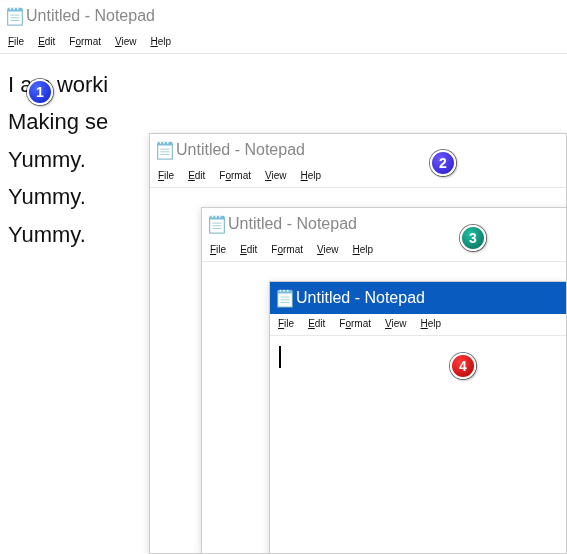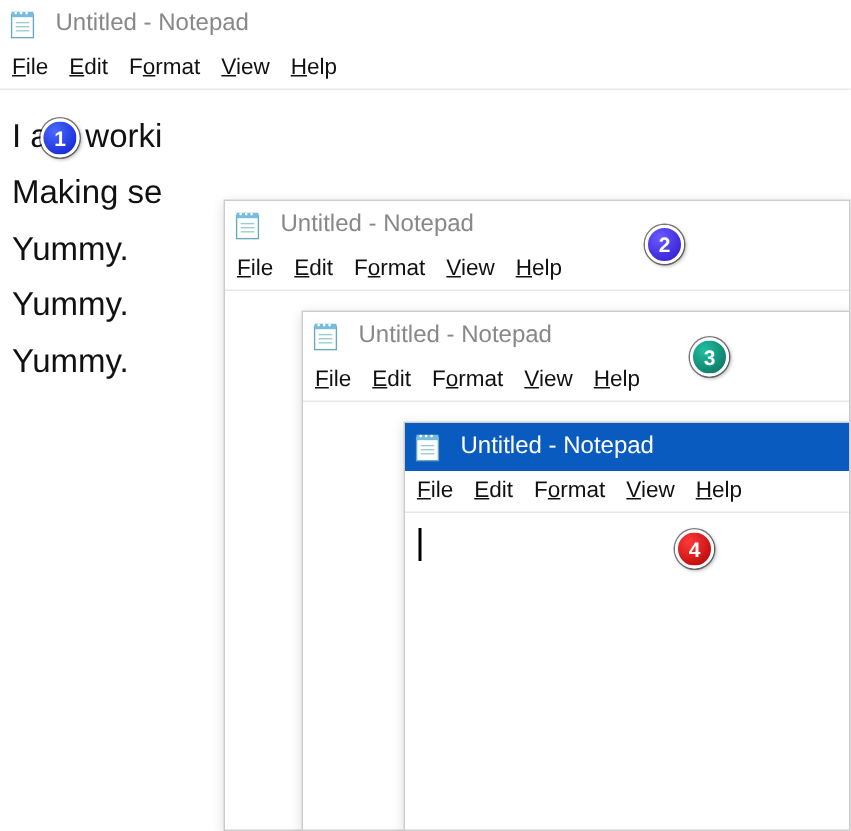--- a/index.html
+++ b/index.html
@@ -15,39 +15,39 @@
   position: absolute;
   background: #fff;
   border: 1px solid #ccc;
   box-shadow: 0 2px 8px rgba(0,0,0,0.15);
 }
 .titlebar {
   height: 32px;
   display: flex;
   align-items: center;
   padding: 0 6px;
-  gap: 13px;
+  gap: 2px;
   background: #fff;
   color: #888;
   font-size: 16px;
 }
 .titlebar.active {
   background: #0a5bc0;
   color: #fff;
 }
 .np-icon {
   width: 18px;
   height: 20px;
   flex-shrink: 0;
 }
 .menubar {
   display: flex;
   gap: 14px;
   padding: 4px 8px 6px 8px;
-  font-size: 15px;
+  font-size: 10px;
   color: #111;
   border-bottom: 1px solid #e8e8e8;
 }
 .menubar span { cursor: default; }
 .mu { text-decoration: underline; text-decoration-skip-ink: none; }
 .content {
   padding: 12px 8px 8px 8px;
   font-size: 22px;
   line-height: 1.7;
   color: #111;

